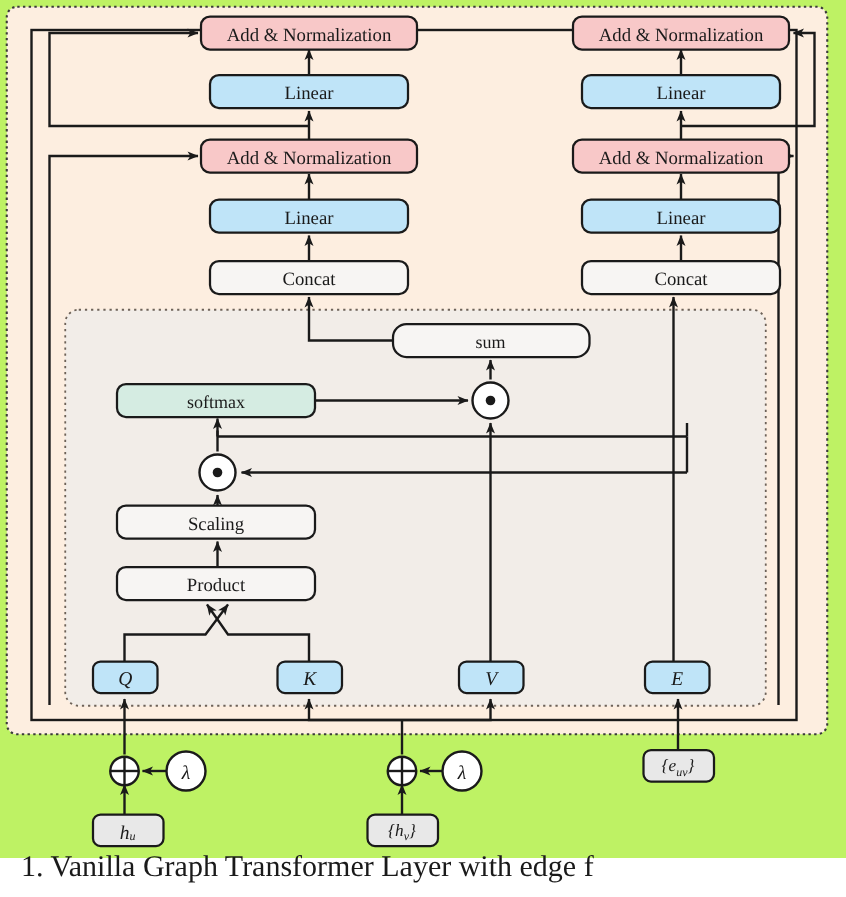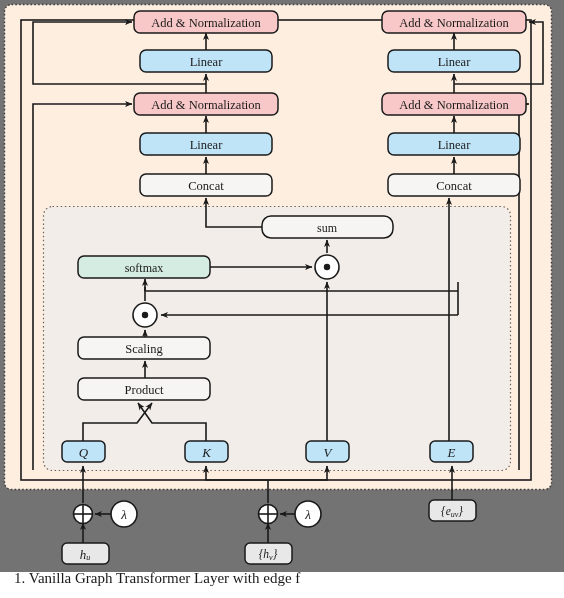--- a/index.html
+++ b/index.html
@@ -10,21 +10,21 @@
   body {
     width: 564px;
     height: 598px;
     overflow: hidden;
     font-family: "Liberation Serif", serif;
   }
   #figure-root {
     position: relative;
     width: 564px;
     height: 572px;
-    background: #737373;
+    background: #bef264;
   }
   svg#diagram {
     position: absolute;
     left: 0;
     top: 0;
     display: block;
   }
   .box-label {
     font-family: "Liberation Serif", serif;
     text-anchor: middle;
@@ -67,21 +67,21 @@
   .caption-layer {
     position: absolute;
     left: 0;
     top: 568px;
     width: 564px;
     height: 30px;
     overflow: hidden;
   }
   .caption-text {
     font-family: "Liberation Serif", serif;
-    font-size: 15px;
+    font-size: 20px;
     color: #1a1a1a;
     white-space: nowrap;
     margin: 0;
     padding-left: 14px;
     line-height: 20px;
   }
 </style>
 </head>
 <body>
 

